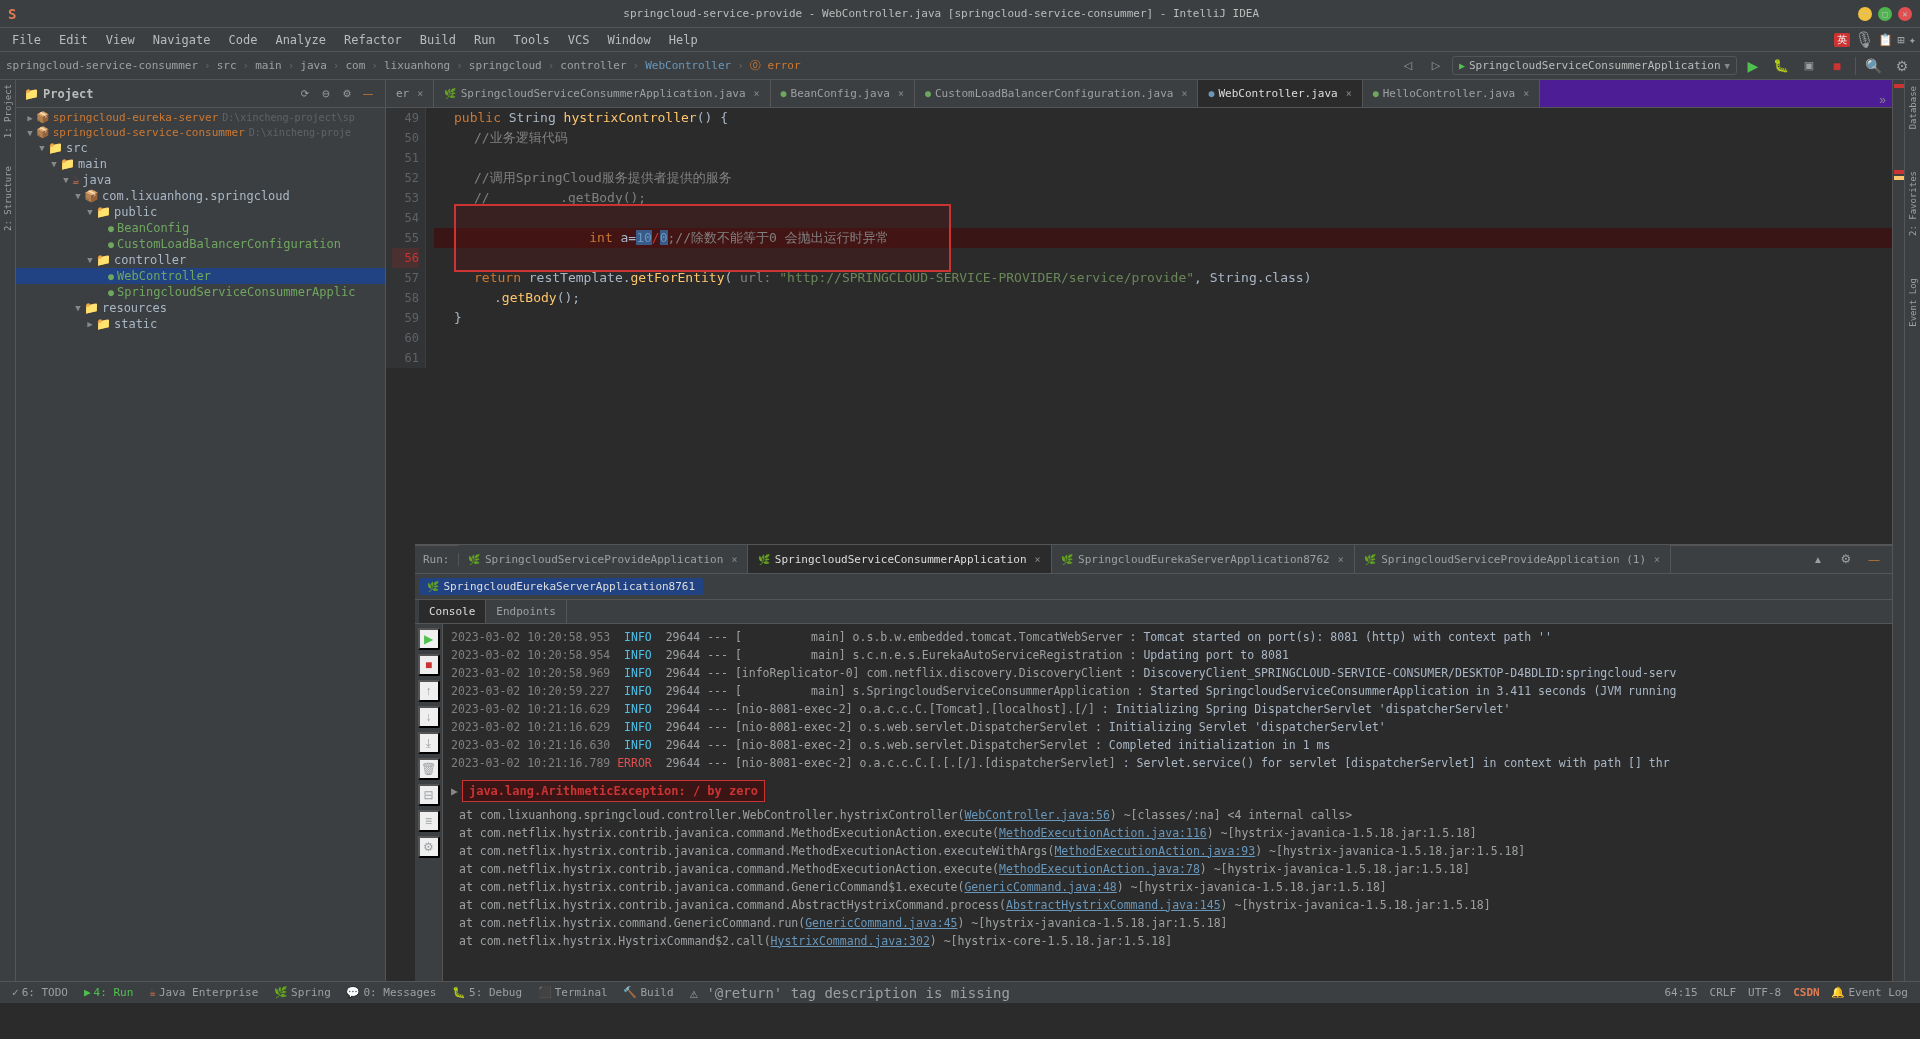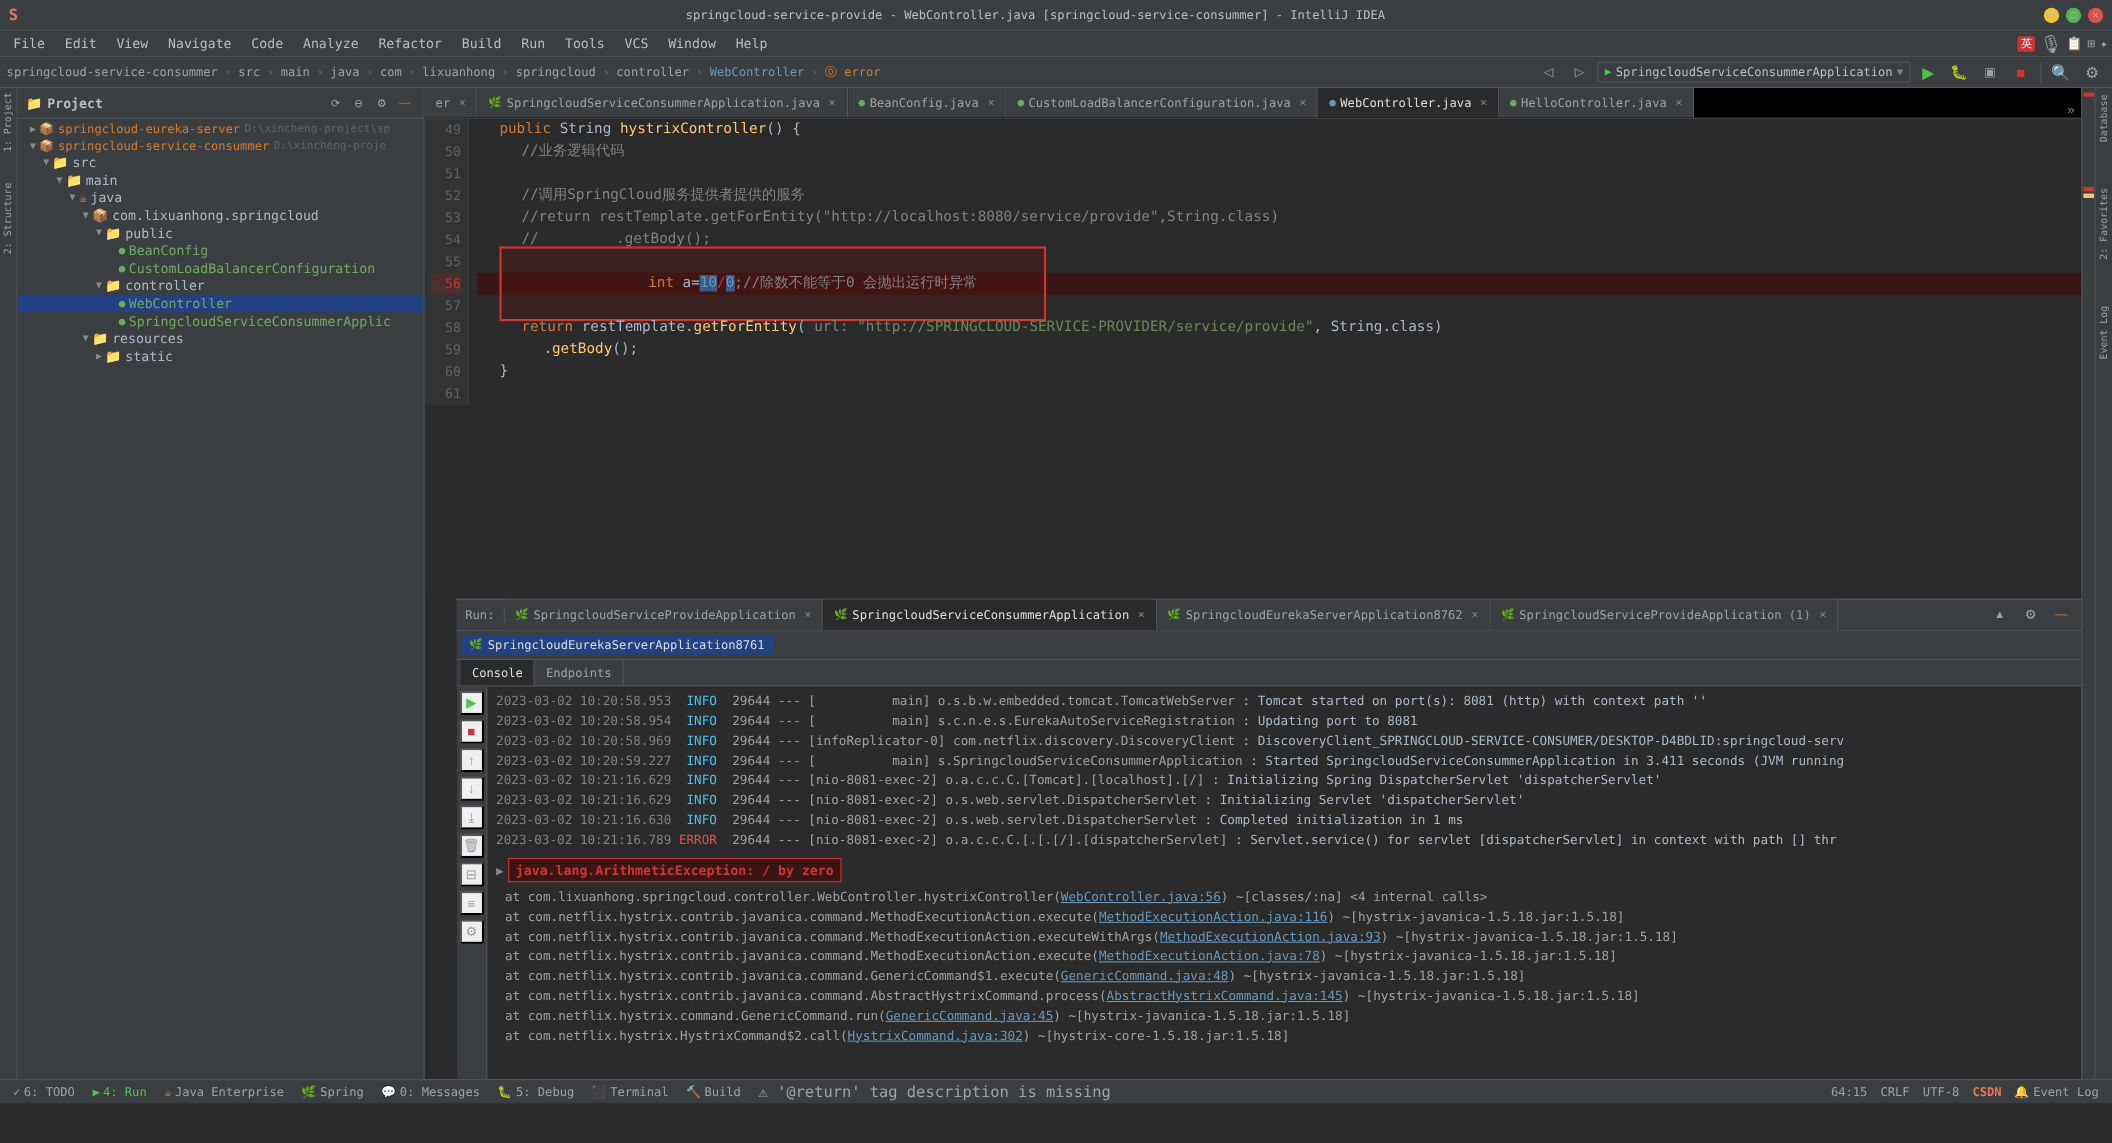--- a/index.html
+++ b/index.html
@@ -84,21 +84,21 @@
       align-items: center;
       padding: 1px 4px;
       cursor: pointer;
       white-space: nowrap;
     }
     .tree-item.selected { background: #214283; }
     .tree-arrow { width: 12px; text-align: center; color: #888; font-size: 9px; }
     
     #editor-tabs {
       height: 28px;
-      background: #000000;
+      background: #4c1d95;
       display: flex;
       align-items: flex-end;
       border-bottom: 1px solid #555;
       overflow-x: auto;
       flex-shrink: 0;
     }
     .editor-tab {
       display: flex;
       align-items: center;
       padding: 4px 10px;
@@ -478,24 +478,20 @@
             <span class="cm">//业务逻辑代码</span>
           </div>
 
           <div class="code-line"></div>
 
           <div class="code-line">
             <span style="margin-left:40px;"></span>
             <span class="cm">//调用SpringCloud服务提供者提供的服务</span>
           </div>
 
-          <div class="code-line">
-            <span style="margin-left:40px;"></span>
-            <span class="cm">//return restTemplate.getForEntity("http://localhost:8080/service/provide",String.class)</span>
-          </div>
 
           <div class="code-line">
             <span style="margin-left:40px;"></span>
             <span class="cm">//         .getBody();</span>
           </div>
 
           <div class="code-line"></div>
 
           <div class="code-line" style="background:#3a1515;">
             <span style="margin-left:0px; display:inline-flex; align-items:center;">

